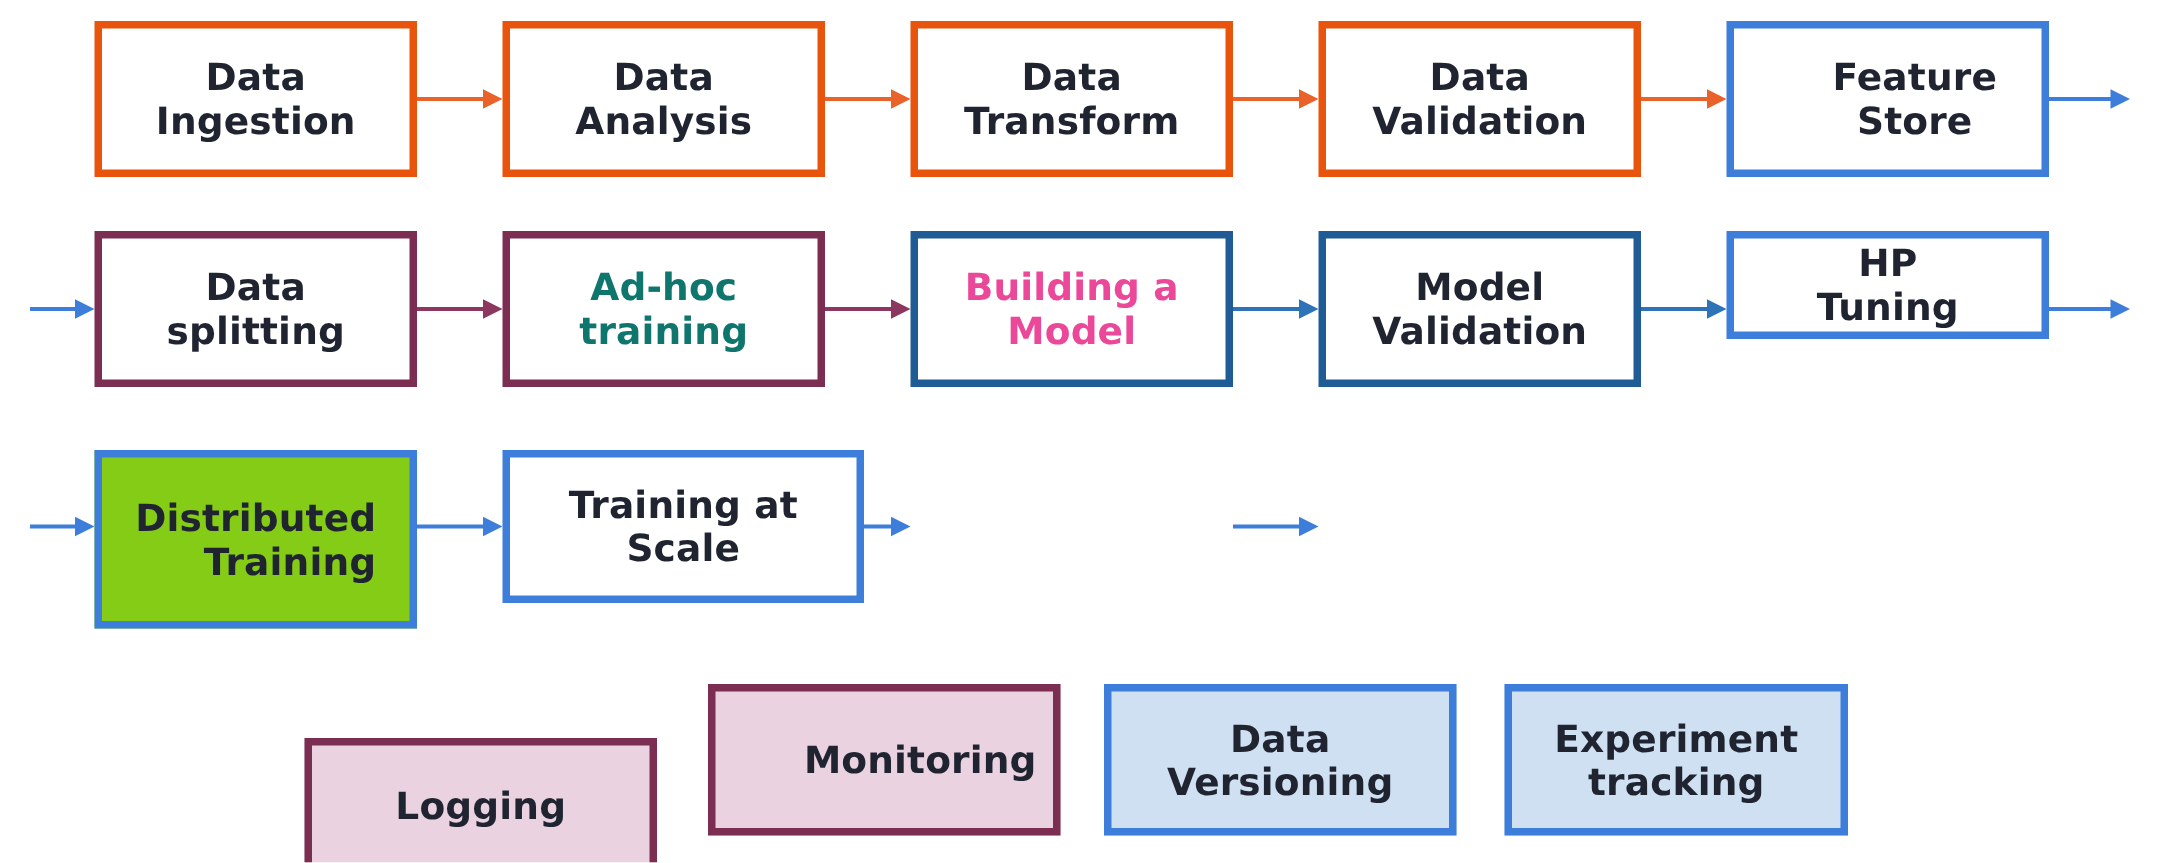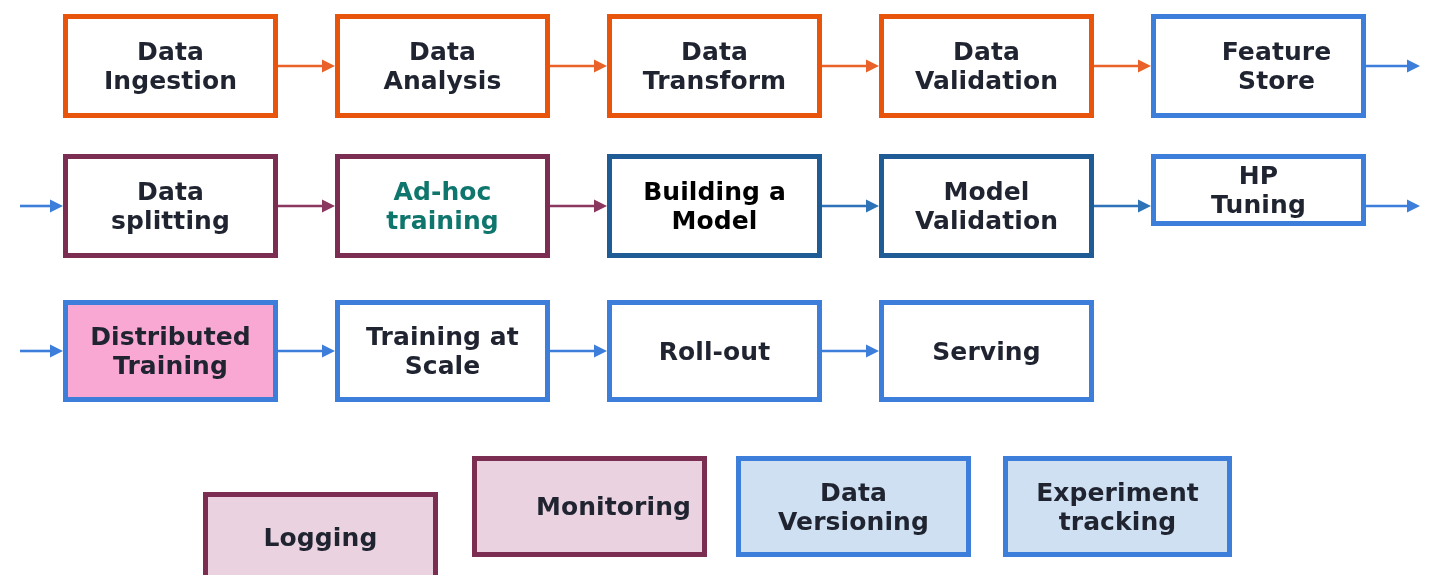--- a/index.html
+++ b/index.html
@@ -125,21 +125,21 @@
     <div class="arrow" style="left: 1366px; top: 196px; width: 54px; height: 20px;">
       <svg width="54" height="20" viewBox="0 0 54 20">
         <line x1="0" y1="10" x2="42" y2="10" stroke="#3C7ED9" stroke-width="2.6"></line>
         <polygon points="41,3.5 54,10 41,16.5" fill="#3C7ED9"></polygon>
       </svg>
     </div>
     <div class="node" style="left: 63px; top: 154px; width: 215px; height: 104px; border-width: 5px; border-color: rgb(123, 45, 82); background: rgb(255, 255, 255); color: rgb(31, 36, 48);"><span class="node-label">Data
 splitting</span></div>
     <div class="node" style="left: 335px; top: 154px; width: 215px; height: 104px; border-width: 5px; border-color: rgb(123, 45, 82); background: rgb(255, 255, 255); color: #0f766e;"><span class="node-label">Ad-hoc
 training</span></div>
-    <div class="node" style="left: 607px; top: 154px; width: 215px; height: 104px; border-width: 5px; border-color: rgb(31, 92, 150); background: rgb(255, 255, 255); color: #000000;"><span class="node-label">Building a
+    <div class="node" style="left: 607px; top: 154px; width: 215px; height: 104px; border-width: 5px; border-color: rgb(31, 92, 150); background: rgb(255, 255, 255); color: #ec4899;"><span class="node-label">Building a
 Model</span></div>
     <div class="node" style="left: 879px; top: 154px; width: 215px; height: 104px; border-width: 5px; border-color: rgb(31, 92, 150); background: rgb(255, 255, 255); color: rgb(31, 36, 48);"><span class="node-label">Model
 Validation</span></div>
     <div class="node" style="left: 1151px; top: 154px; width: 215px; height: 72px; border-width: 5px; border-color: rgb(60, 126, 217); background: rgb(255, 255, 255); color: rgb(31, 36, 48);"><span class="node-label">HP
 Tuning</span></div>
     <div class="arrow" style="left: 20px; top: 341px; width: 43px; height: 20px;">
       <svg width="43" height="20" viewBox="0 0 43 20">
         <line x1="0" y1="10" x2="31" y2="10" stroke="#3C7ED9" stroke-width="2.6"></line>
         <polygon points="30,3.5 43,10 30,16.5" fill="#3C7ED9"></polygon>
       </svg>
@@ -155,25 +155,23 @@
         <line x1="0" y1="10" x2="45" y2="10" stroke="#3C7ED9" stroke-width="2.6"></line>
         <polygon points="44,3.5 57,10 44,16.5" fill="#3C7ED9"></polygon>
       </svg>
     </div>
     <div class="arrow" style="left: 822px; top: 341px; width: 57px; height: 20px;">
       <svg width="57" height="20" viewBox="0 0 57 20">
         <line x1="0" y1="10" x2="45" y2="10" stroke="#3C7ED9" stroke-width="2.6"></line>
         <polygon points="44,3.5 57,10 44,16.5" fill="#3C7ED9"></polygon>
       </svg>
     </div>
-    <div class="node" style="left: 63px; top: 300px; width: 215px; height: 102px; border-width: 5px; border-color: rgb(60, 126, 217); background: #f9a8d4; color: rgb(31, 36, 48);"><span class="node-label">Distributed
+    <div class="node" style="left: 63px; top: 300px; width: 215px; height: 119px; border-width: 5px; border-color: rgb(60, 126, 217); background: #84cc16; color: rgb(31, 36, 48); text-align: right;"><span class="node-label">Distributed
 Training</span></div>
-    <div class="node" style="left: 335px; top: 300px; width: 215px; height: 102px; border-width: 5px; border-color: rgb(60, 126, 217); background: rgb(255, 255, 255); color: rgb(31, 36, 48);"><span class="node-label">Training at
+    <div class="node" style="left: 335px; top: 300px; width: 241px; height: 102px; border-width: 5px; border-color: rgb(60, 126, 217); background: rgb(255, 255, 255); color: rgb(31, 36, 48);"><span class="node-label">Training at
 Scale</span></div>
-    <div class="node" style="left: 607px; top: 300px; width: 215px; height: 102px; border-width: 5px; border-color: rgb(60, 126, 217); background: rgb(255, 255, 255); color: rgb(31, 36, 48);"><span class="node-label">Roll-out</span></div>
-    <div class="node" style="left: 879px; top: 300px; width: 215px; height: 102px; border-width: 5px; border-color: rgb(60, 126, 217); background: rgb(255, 255, 255); color: rgb(31, 36, 48);"><span class="node-label">Serving</span></div>
     <div class="node legend-node" style="left: 203px; top: 456px; width: 235px; height: 90px; border-width: 5px; border-color: rgb(123, 45, 82); background: rgb(235, 210, 224); color: rgb(31, 36, 48); margin-top: 36px;"><span class="node-label">Logging</span></div>
     <div class="node legend-node" style="left: 472px; top: 456px; width: 235px; height: 101px; border-width: 5px; border-color: rgb(123, 45, 82); background: rgb(235, 210, 224); color: rgb(31, 36, 48); padding-left: 48px;"><span class="node-label">Monitoring</span></div>
     <div class="node legend-node" style="left: 736px; top: 456px; width: 235px; height: 101px; border-width: 5px; border-color: rgb(60, 126, 217); background: rgb(207, 224, 242); color: rgb(31, 36, 48);"><span class="node-label">Data
 Versioning</span></div>
     <div class="node legend-node" style="left: 1003px; top: 456px; width: 229px; height: 101px; border-width: 5px; border-color: rgb(60, 126, 217); background: rgb(207, 224, 242); color: rgb(31, 36, 48);"><span class="node-label">Experiment
 tracking</span></div>
   </div>
 
 </body></html>

